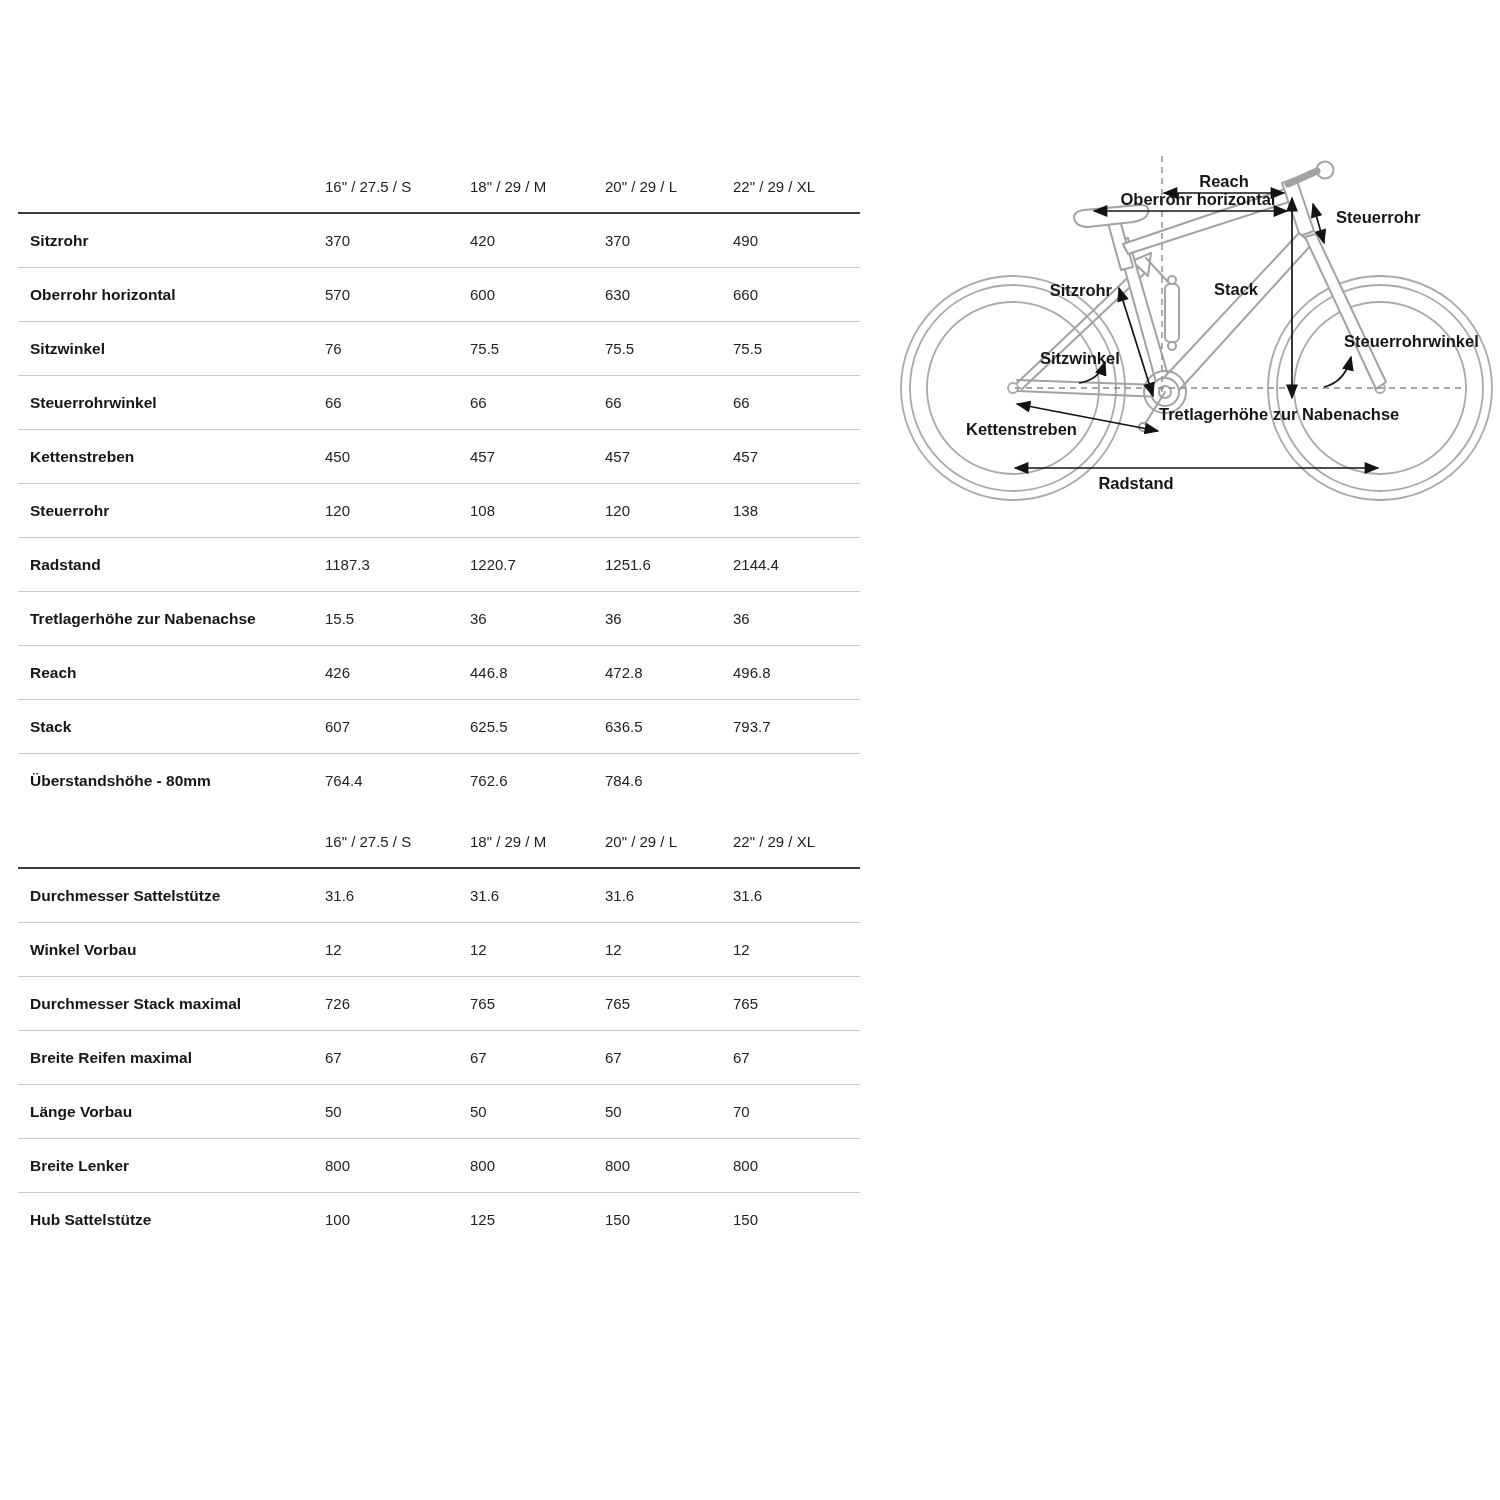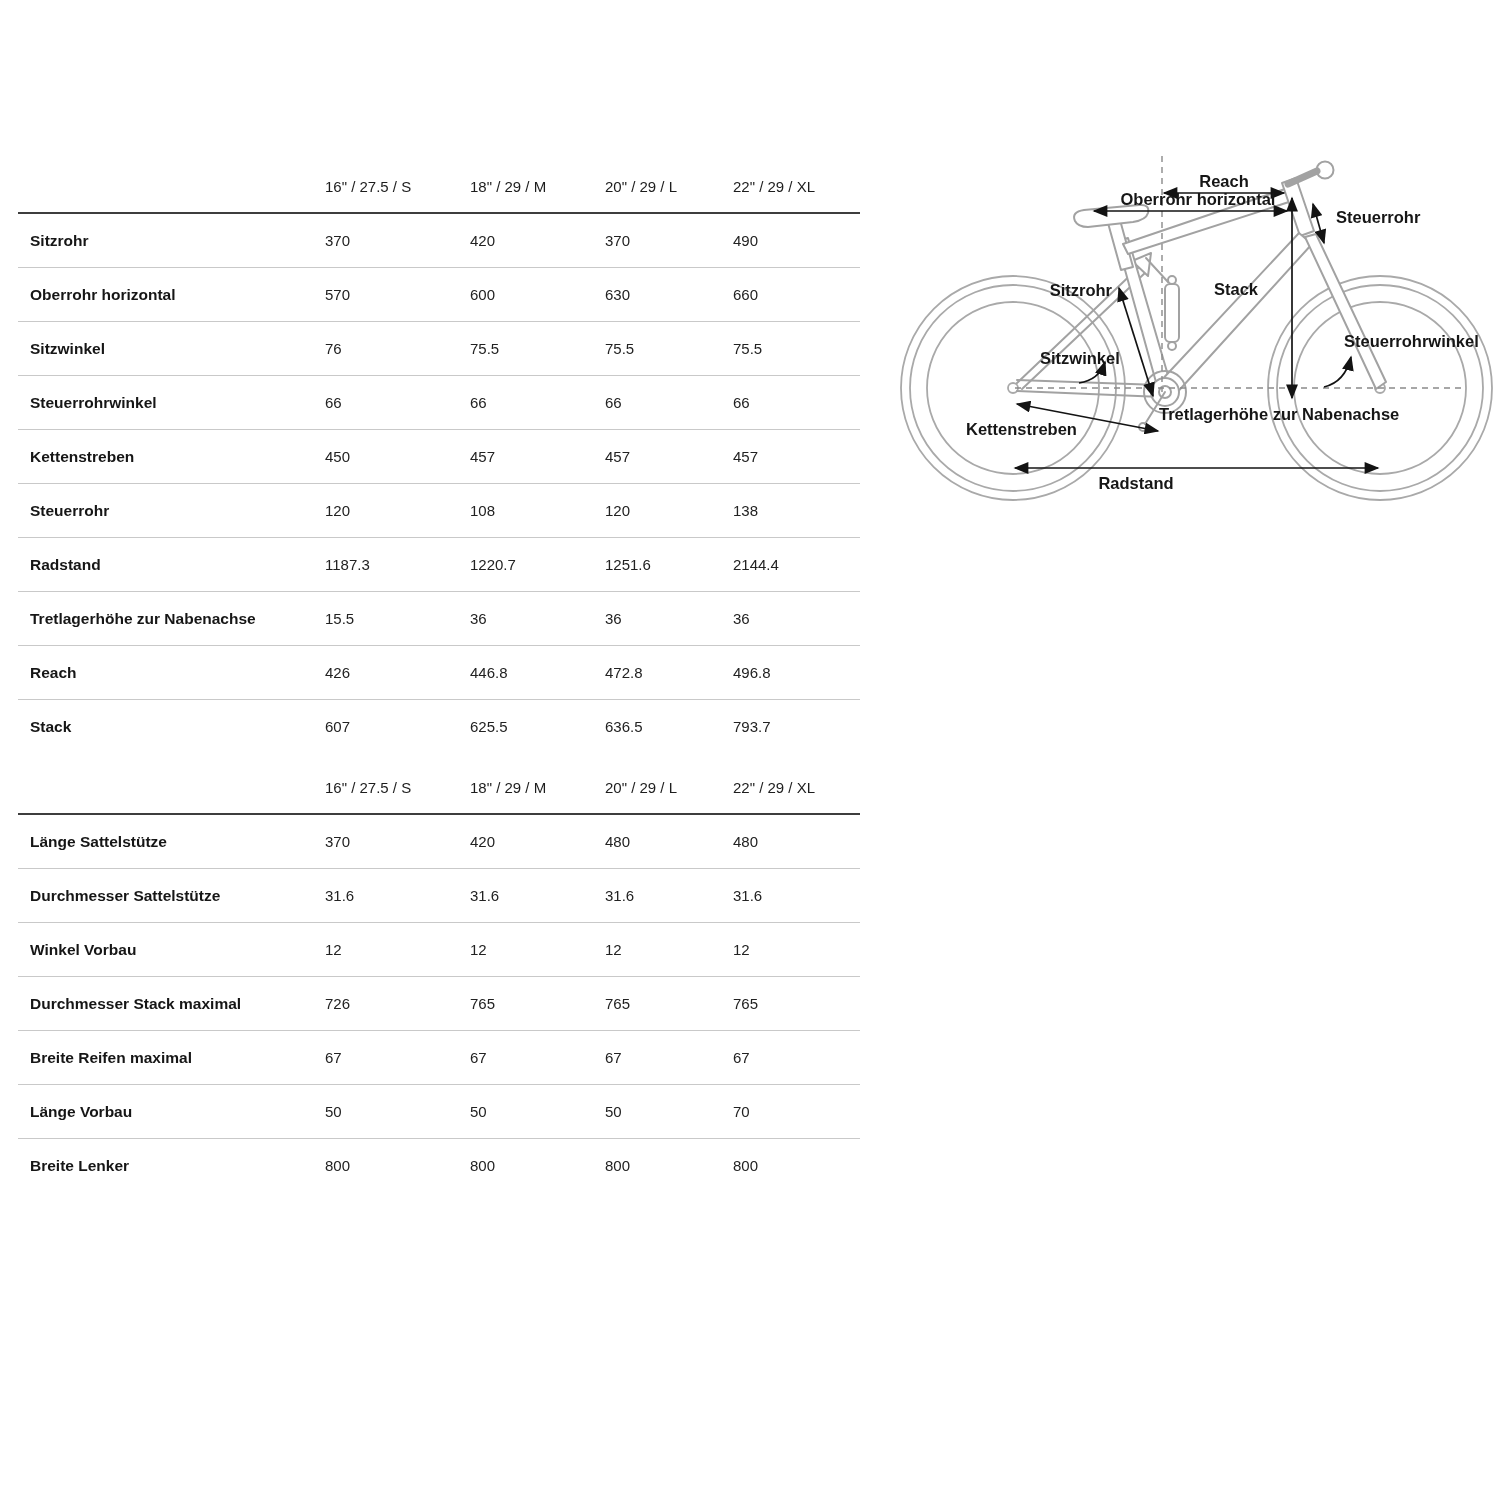--- a/index.html
+++ b/index.html
@@ -115,20 +115,27 @@
         <td>472.8</td>
         <td>496.8</td>
       </tr>
       <tr>
         <td class="row-label">Stack</td>
         <td>607</td>
         <td>625.5</td>
         <td>636.5</td>
         <td>793.7</td>
       </tr>
+      <tr>
+        <td class="row-label">Überstandshöhe - 80mm</td>
+        <td>764.4</td>
+        <td>762.6</td>
+        <td>784.6</td>
+        <td></td>
+      </tr>
     </tbody>
   </table>
 
   <table class="geo second">
     <colgroup>
         <col class="c-label">
         <col class="c1">
         <col class="c2">
         <col class="c3">
         <col class="c4">
@@ -137,27 +144,20 @@
       <tr>
         <th></th>
         <th>16" / 27.5 / S</th>
         <th>18" / 29 / M</th>
         <th>20" / 29 / L</th>
         <th>22" / 29 / XL</th>
       </tr>
     </thead>
     <tbody>
       <tr>
-        <td class="row-label">Länge Sattelstütze</td>
-        <td>370</td>
-        <td>420</td>
-        <td>480</td>
-        <td>480</td>
-      </tr>
-      <tr>
         <td class="row-label">Durchmesser Sattelstütze</td>
         <td>31.6</td>
         <td>31.6</td>
         <td>31.6</td>
         <td>31.6</td>
       </tr>
       <tr>
         <td class="row-label">Winkel Vorbau</td>
         <td>12</td>
         <td>12</td>
@@ -184,20 +184,27 @@
         <td>50</td>
         <td>50</td>
         <td>70</td>
       </tr>
       <tr>
         <td class="row-label">Breite Lenker</td>
         <td>800</td>
         <td>800</td>
         <td>800</td>
         <td>800</td>
+      </tr>
+      <tr>
+        <td class="row-label">Hub Sattelstütze</td>
+        <td>100</td>
+        <td>125</td>
+        <td>150</td>
+        <td>150</td>
       </tr>
     </tbody>
   </table>
 </div>
 
 <svg class="diagram" viewBox="0 0 604 365">
   <defs>
     <marker id="ah" viewBox="0 0 10 8" refX="9" refY="4" markerWidth="9" markerHeight="7" orient="auto-start-reverse">
       <path d="M0,0 L10,4 L0,8 z" fill="#131313"></path>
     </marker>

